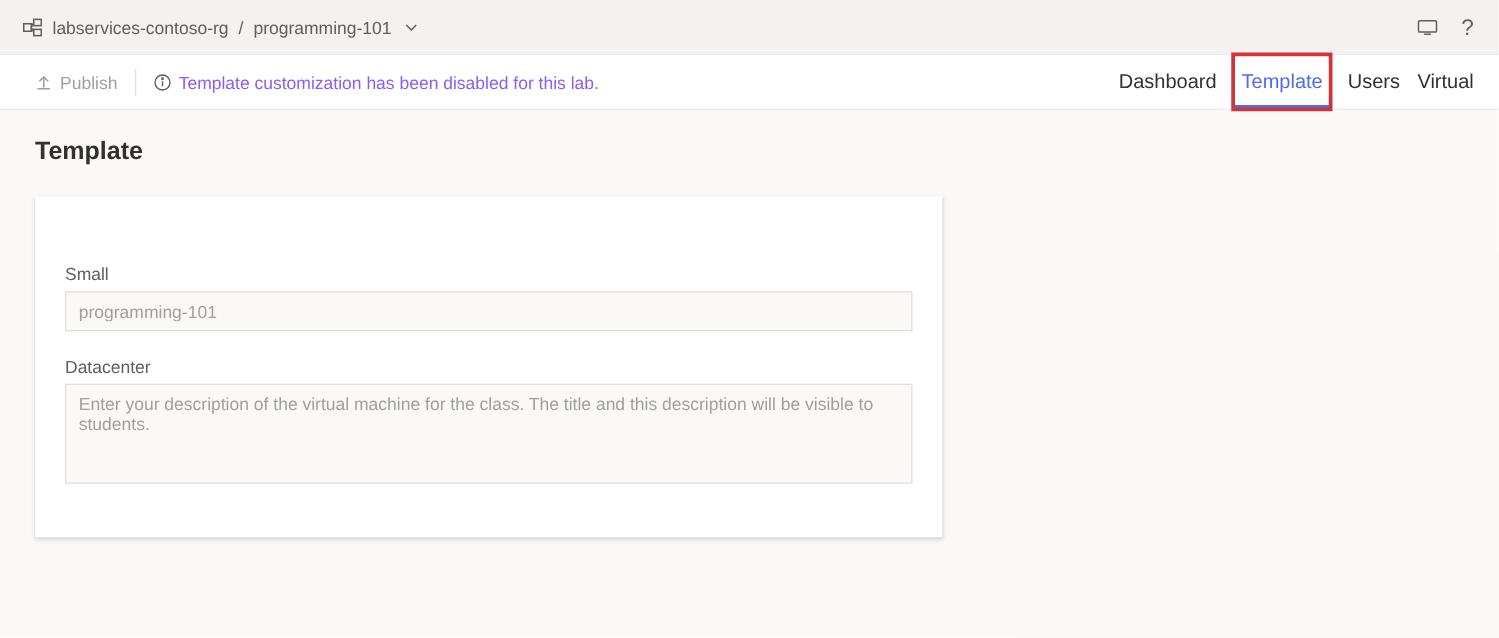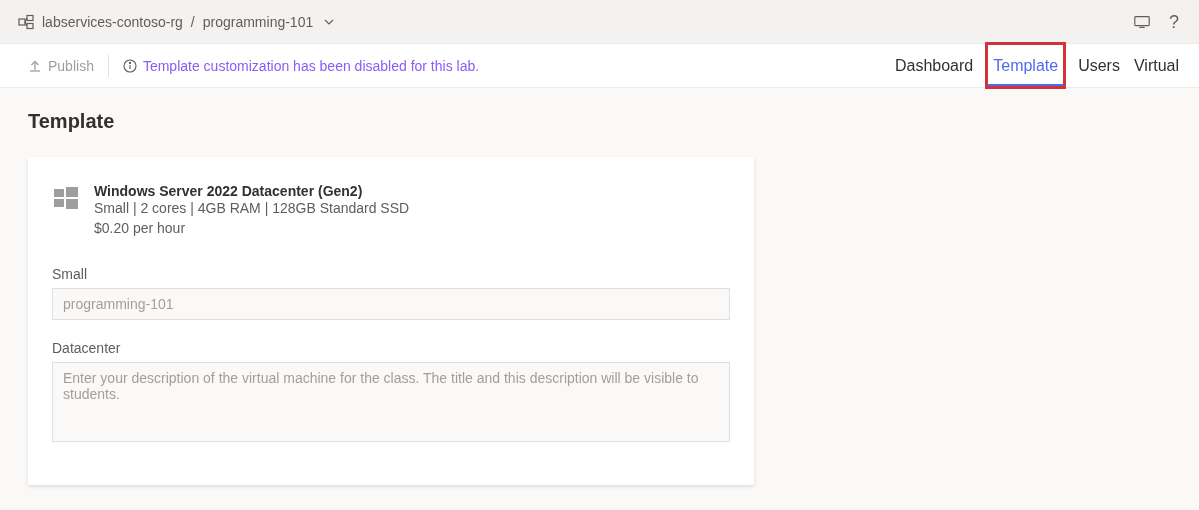--- a/index.html
+++ b/index.html
@@ -209,33 +209,20 @@
     <div class="tab">Virtual</div>
   </div>
 </div>
 
 <div class="page">
   <h1>Template</h1>
 
   <div class="card">
 
     <div class="vm-row">
-      <div class="vm-left">
-        <svg class="win-icon" viewBox="0 0 28 28">
-          <rect x="2" y="4" width="10" height="8" fill="#9e9e9e"></rect>
-          <rect x="14" y="2" width="12" height="10" fill="#9e9e9e"></rect>
-          <rect x="2" y="14" width="10" height="8" fill="#9e9e9e"></rect>
-          <rect x="14" y="14" width="12" height="10" fill="#9e9e9e"></rect>
-        </svg>
-        <div>
-          <div class="vm-title">Windows Server 2022 Datacenter (Gen2)</div>
-          <div class="vm-meta">Small | 2 cores | 4GB RAM | 128GB Standard SSD</div>
-          <div class="vm-price">$0.20 per hour</div>
-        </div>
-      </div>
     </div>
 
     <div class="field">
       <div class="field-label">Small</div>
       <input class="text-input" disabled="" value="programming-101" style="">
     </div>
 
     <div class="field">
       <div class="field-label">Datacenter</div>
       <textarea class="text-area" placeholder="Enter your description of the virtual machine for the class. The title and this description will be visible to students." style=""></textarea>

